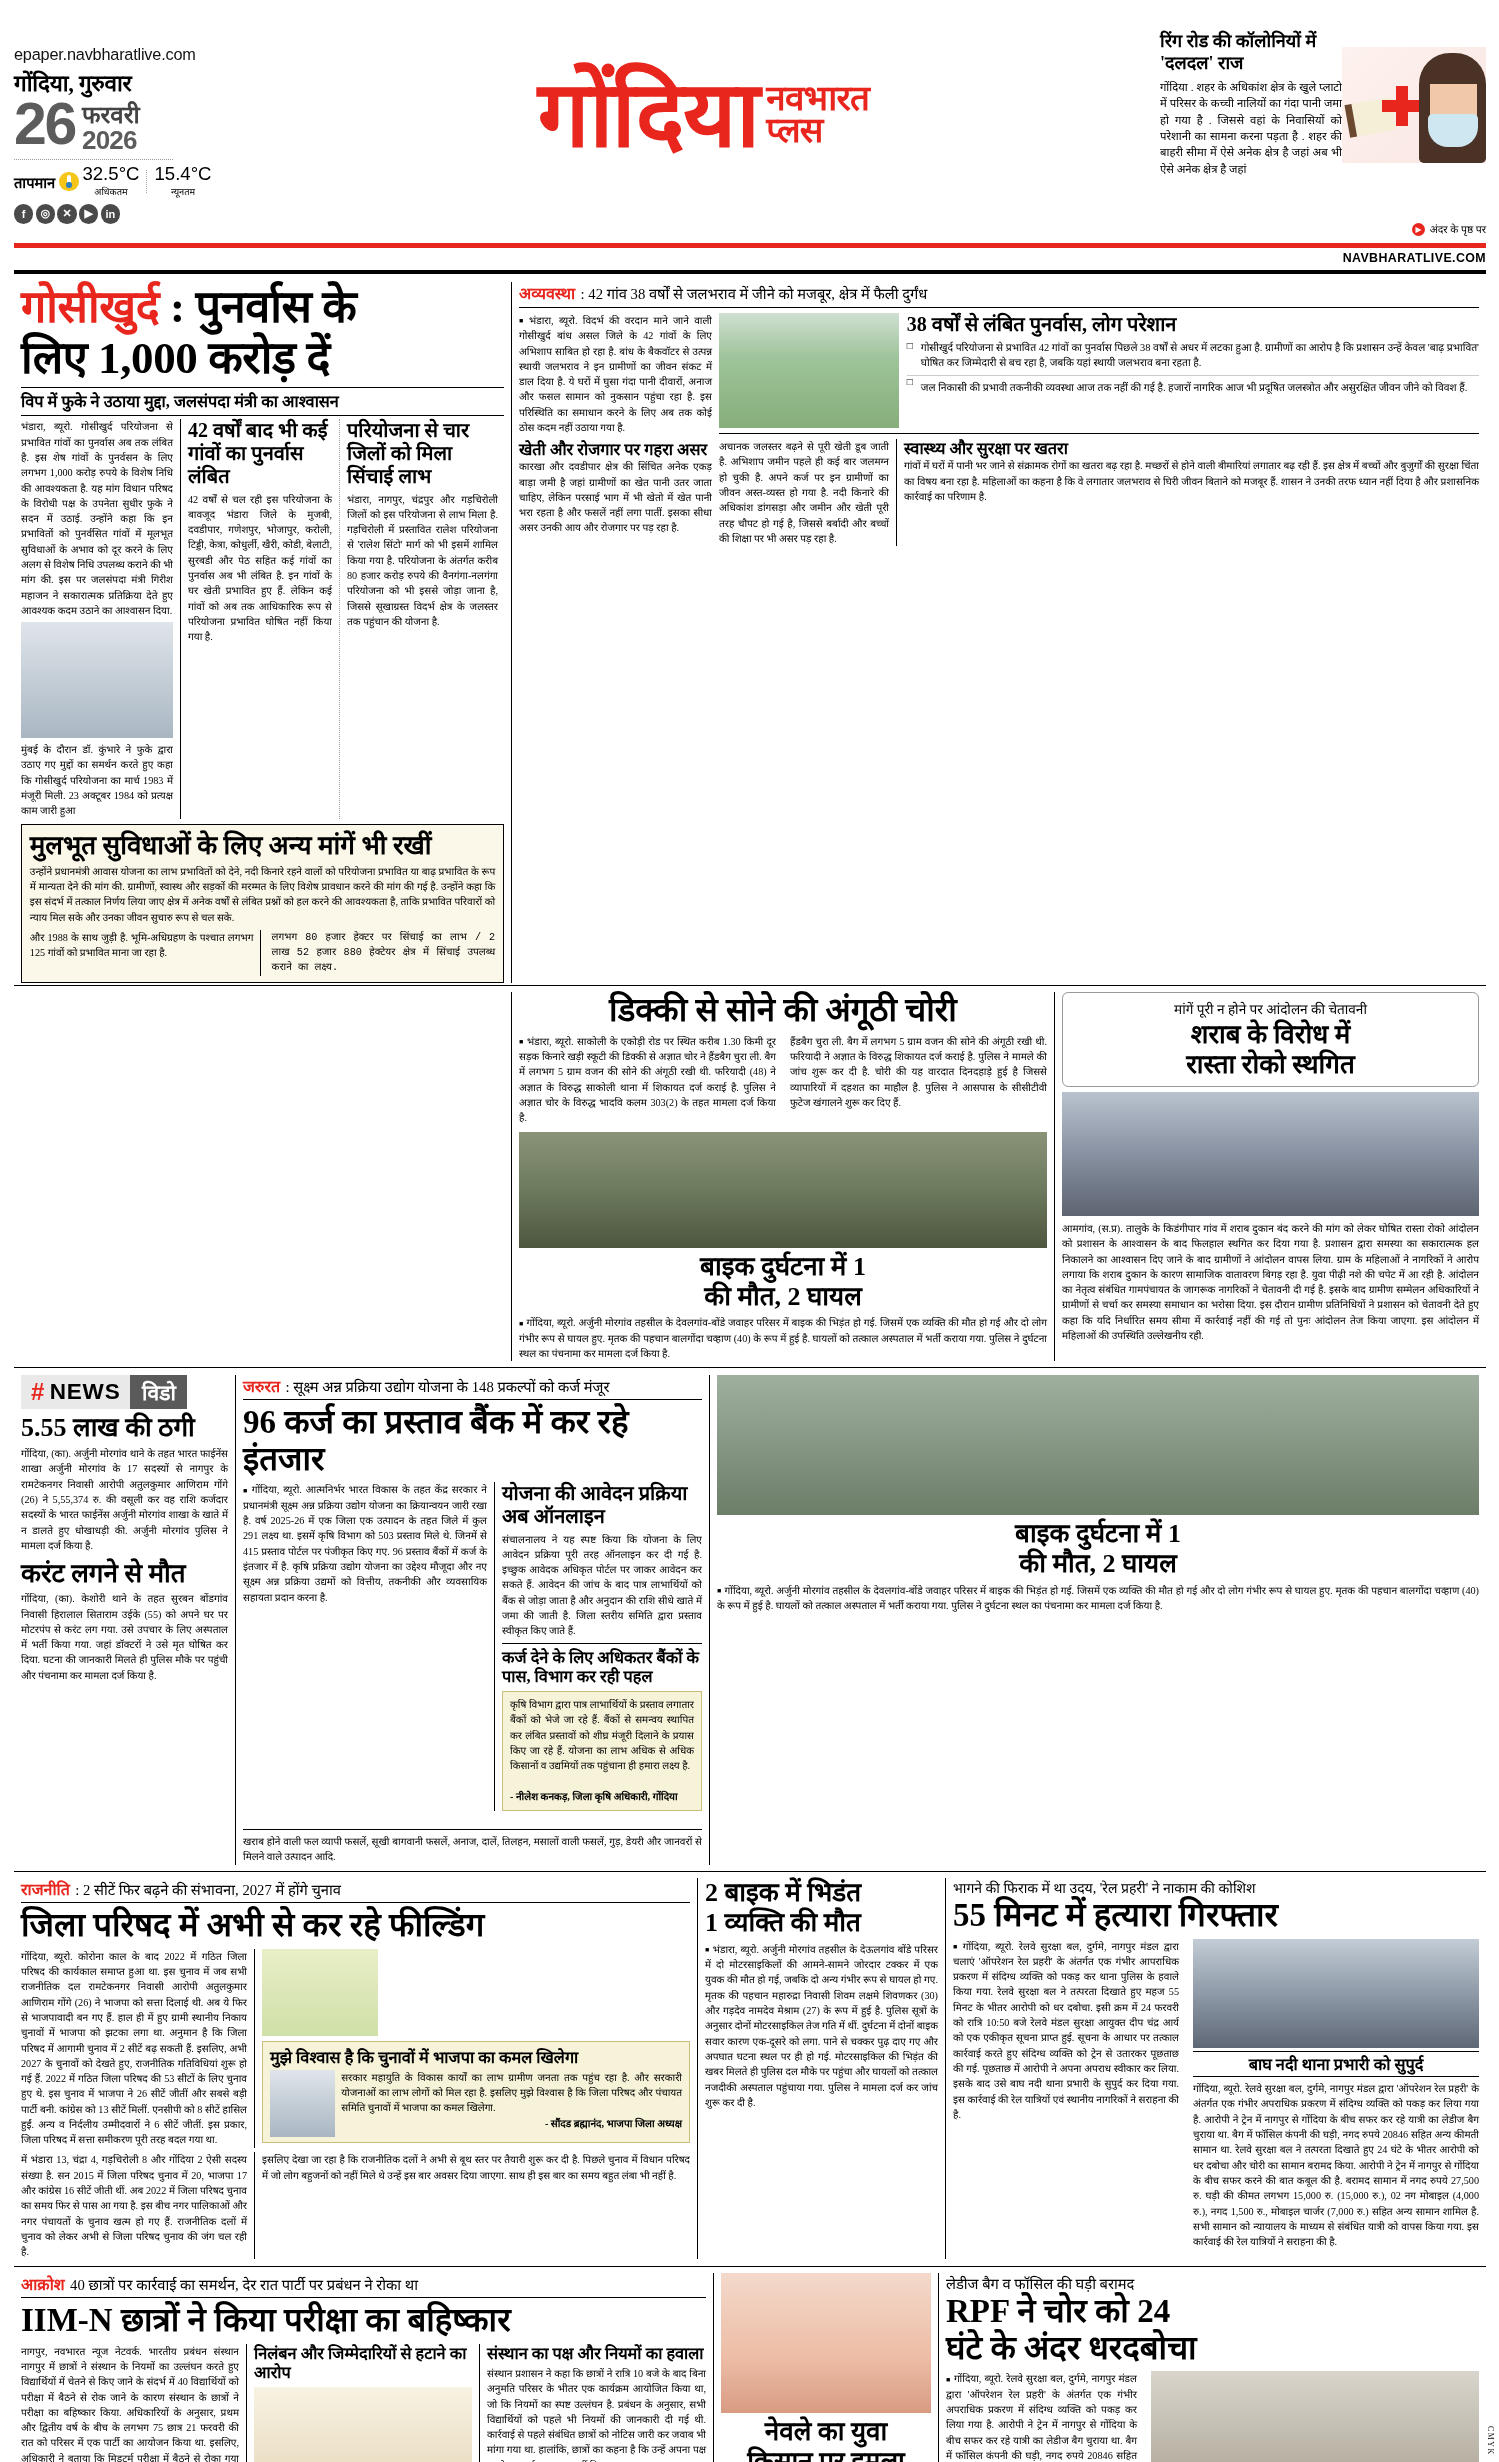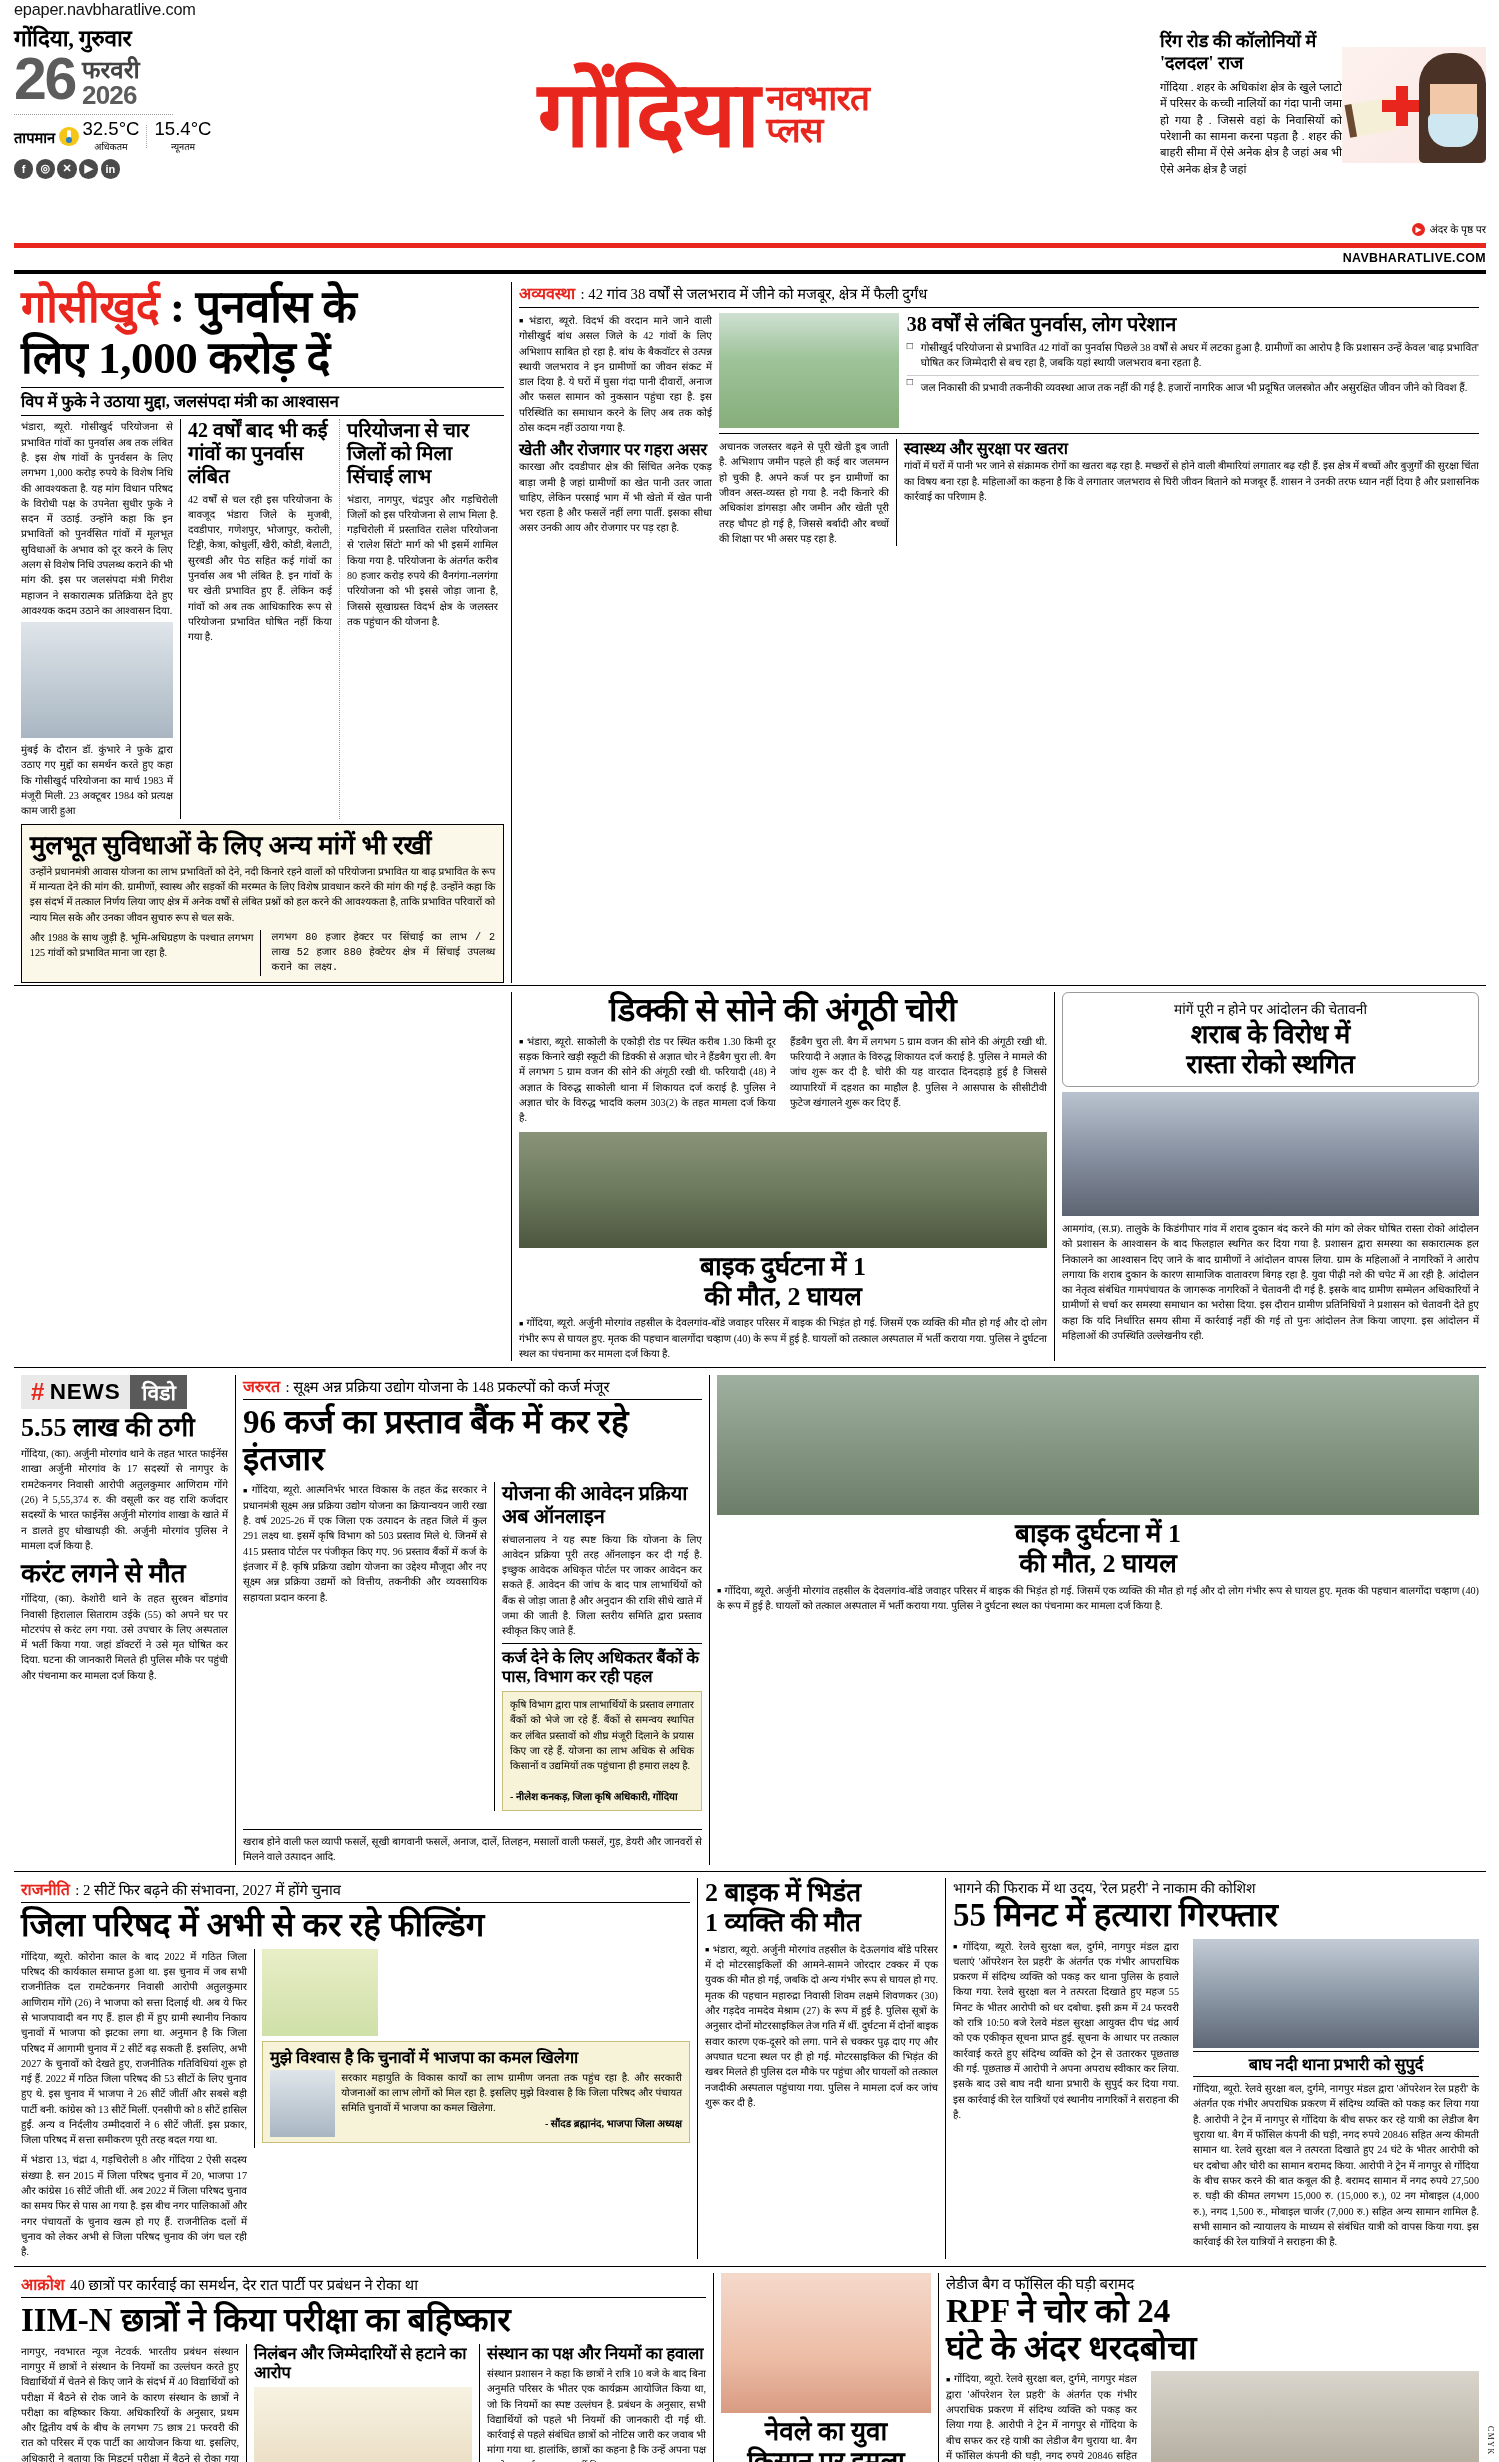--- a/index.html
+++ b/index.html
@@ -7,21 +7,21 @@
     width: 1500px; height: 2462px;
     background: #fff;
     font-family: "Liberation Serif", "DejaVu Serif", serif;
     color: #000;
     overflow: hidden;
   }
   .page { width: 1500px; height: 2462px; position: relative; padding: 0 14px; }
 
   
   .masthead { display: flex; height: 241px; align-items: stretch; position: relative; }
-  .mh-left { width: 233px; }
+  .mh-left { width: 233px; padding-top: 45px; }
   .mh-url { font-size: 16.3px; font-family: "Liberation Sans", sans-serif; letter-spacing: -0.2px; color:#111; }
   .mh-place { font-size: 22.5px; font-weight: bold; margin-top: 3.1px; letter-spacing: -0.3px; }
   .mh-daterow { display: flex; align-items: flex-start; margin-top: 1.6px; }
   .mh-day { font-size: 59px; font-weight: bold; color: #5c5c5c; font-family: "Liberation Sans", sans-serif; line-height: .82; letter-spacing: -2.3px;}
   .mh-mon { margin-left: 7px; padding-top: 3.1px; }
   .mh-month { font-size: 24px; font-weight: bold; color:#444; line-height: 1; }
   .mh-year { font-size: 26px; font-weight: bold; color: #5c5c5c; font-family: "Liberation Sans", sans-serif; line-height: 1.05; letter-spacing:-0.8px;}
   .mh-dots { border-top: 1.6px dotted #999; margin: 5.4px 0 4.7px 0; width: 159px; }
   .mh-temp { display: flex; align-items: center; gap: 3.9px; }
   .mh-templabel { font-size: 14.7px; font-weight: bold; }
@@ -370,20 +370,21 @@
                 <div class="body">सरकार महायुति के विकास कार्यों का लाभ ग्रामीण जनता तक पहुंच रहा है. और सरकारी योजनाओं का लाभ लोगों को मिल रहा है. इसलिए मुझे विश्वास है कि जिला परिषद और पंचायत समिति चुनावों में भाजपा का कमल खिलेगा.</div>
                 <div class="body" style="text-align:right;font-weight:bold;">- सौंदड ब्रह्मानंद, भाजपा जिला अध्यक्ष</div>
               </div>
             </div>
           </div>
         </div>
       </div>
 
       <div class="row" style="margin-top:4.7px;">
         <div class="body" style="width:233px;padding-right:7px;">में भंडारा 13, चंद्रा 4, गड़चिरोली 8 और गोंदिया 2 ऐसी सदस्य संख्या है. सन 2015 में जिला परिषद चुनाव में 20, भाजपा 17 और कांग्रेस 16 सीटें जीती थीं. अब 2022 में जिला परिषद चुनाव का समय फिर से पास आ गया है. इस बीच नगर पालिकाओं और नगर पंचायतों के चुनाव खत्म हो गए हैं. राजनीतिक दलों में चुनाव को लेकर अभी से जिला परिषद चुनाव की जंग चल रही है.</div>
+        <div class="body vrule" style="flex:1;padding-left:7px;">इसलिए देखा जा रहा है कि राजनीतिक दलों ने अभी से बूथ स्तर पर तैयारी शुरू कर दी है. पिछले चुनाव में विधान परिषद में जो लोग बहुजनों को नहीं मिले थे उन्हें इस बार अवसर दिया जाएगा. साथ ही इस बार का समय बहुत लंबा भी नहीं है.</div>
       </div>
     </div>
 
     <div class="col vrule" style="width:248px;">
       <div class="hl-m">2 बाइक में भिडंत</div>
       <div class="hl-m">1 व्यक्ति की मौत</div>
       <div class="body sq" style="margin-top:4.7px;">भंडारा, ब्यूरो. अर्जुनी मोरगांव तहसील के देऊलगांव बोंडे परिसर में दो मोटरसाइकिलों की आमने-सामने जोरदार टक्कर में एक युवक की मौत हो गई, जबकि दो अन्य गंभीर रूप से घायल हो गए. मृतक की पहचान महारुद्रा निवासी शिवम लक्षमे शिवणकर (30) और गड़देव नामदेव मेश्राम (27) के रूप में हुई है. पुलिस सूत्रों के अनुसार दोनों मोटरसाइकिल तेज गति में थीं. दुर्घटना में दोनों बाइक सवार कारण एक-दूसरे को लगा. पाने से चक्कर पुढ़ दाए गए और अपघात घटना स्थल पर ही हो गई. मोटरसाइकिल की भिड़ंत की खबर मिलते ही पुलिस दल मौके पर पहुंचा और घायलों को तत्काल नजदीकी अस्पताल पहुंचाया गया. पुलिस ने मामला दर्ज कर जांच शुरू कर दी है.</div>
     </div>
 
     <div class="col vrule" style="flex:1;">

